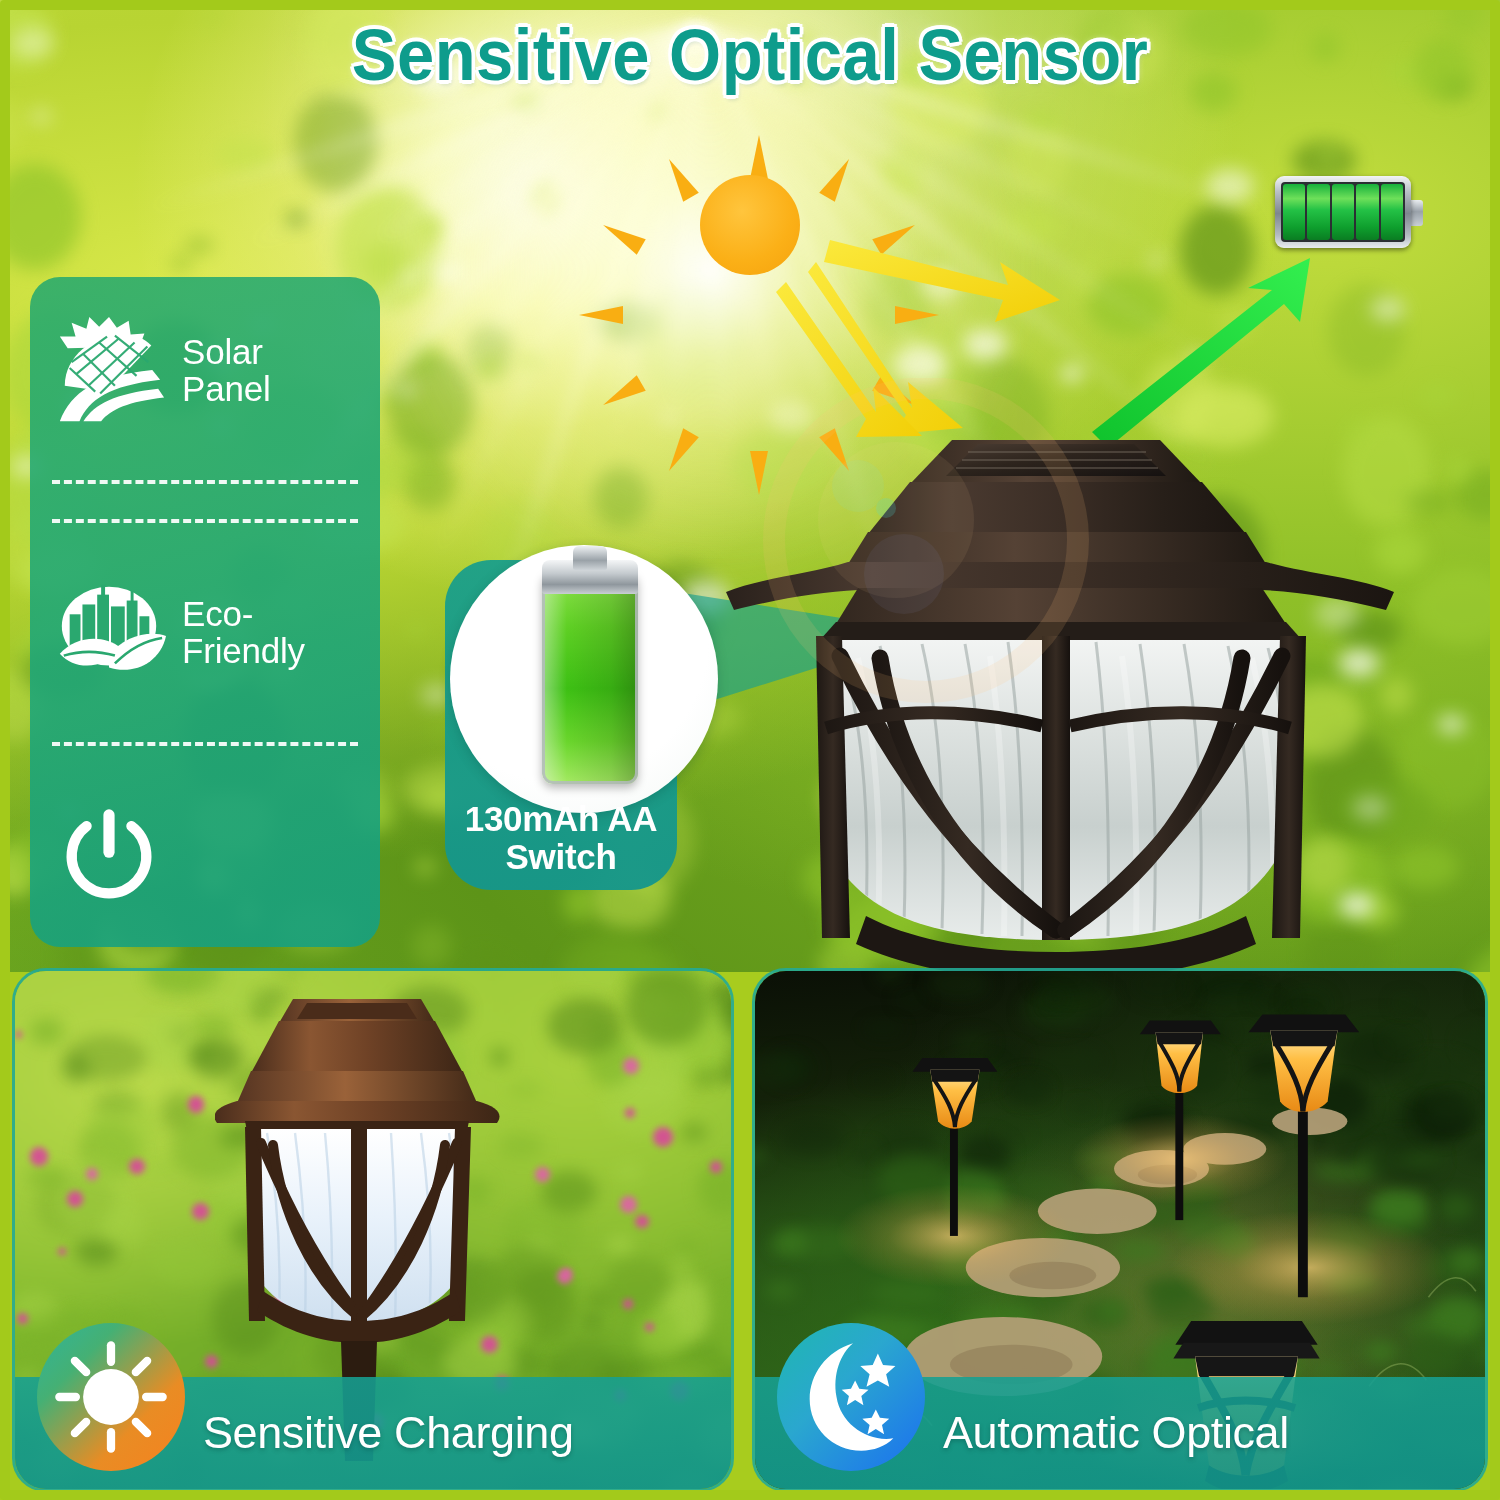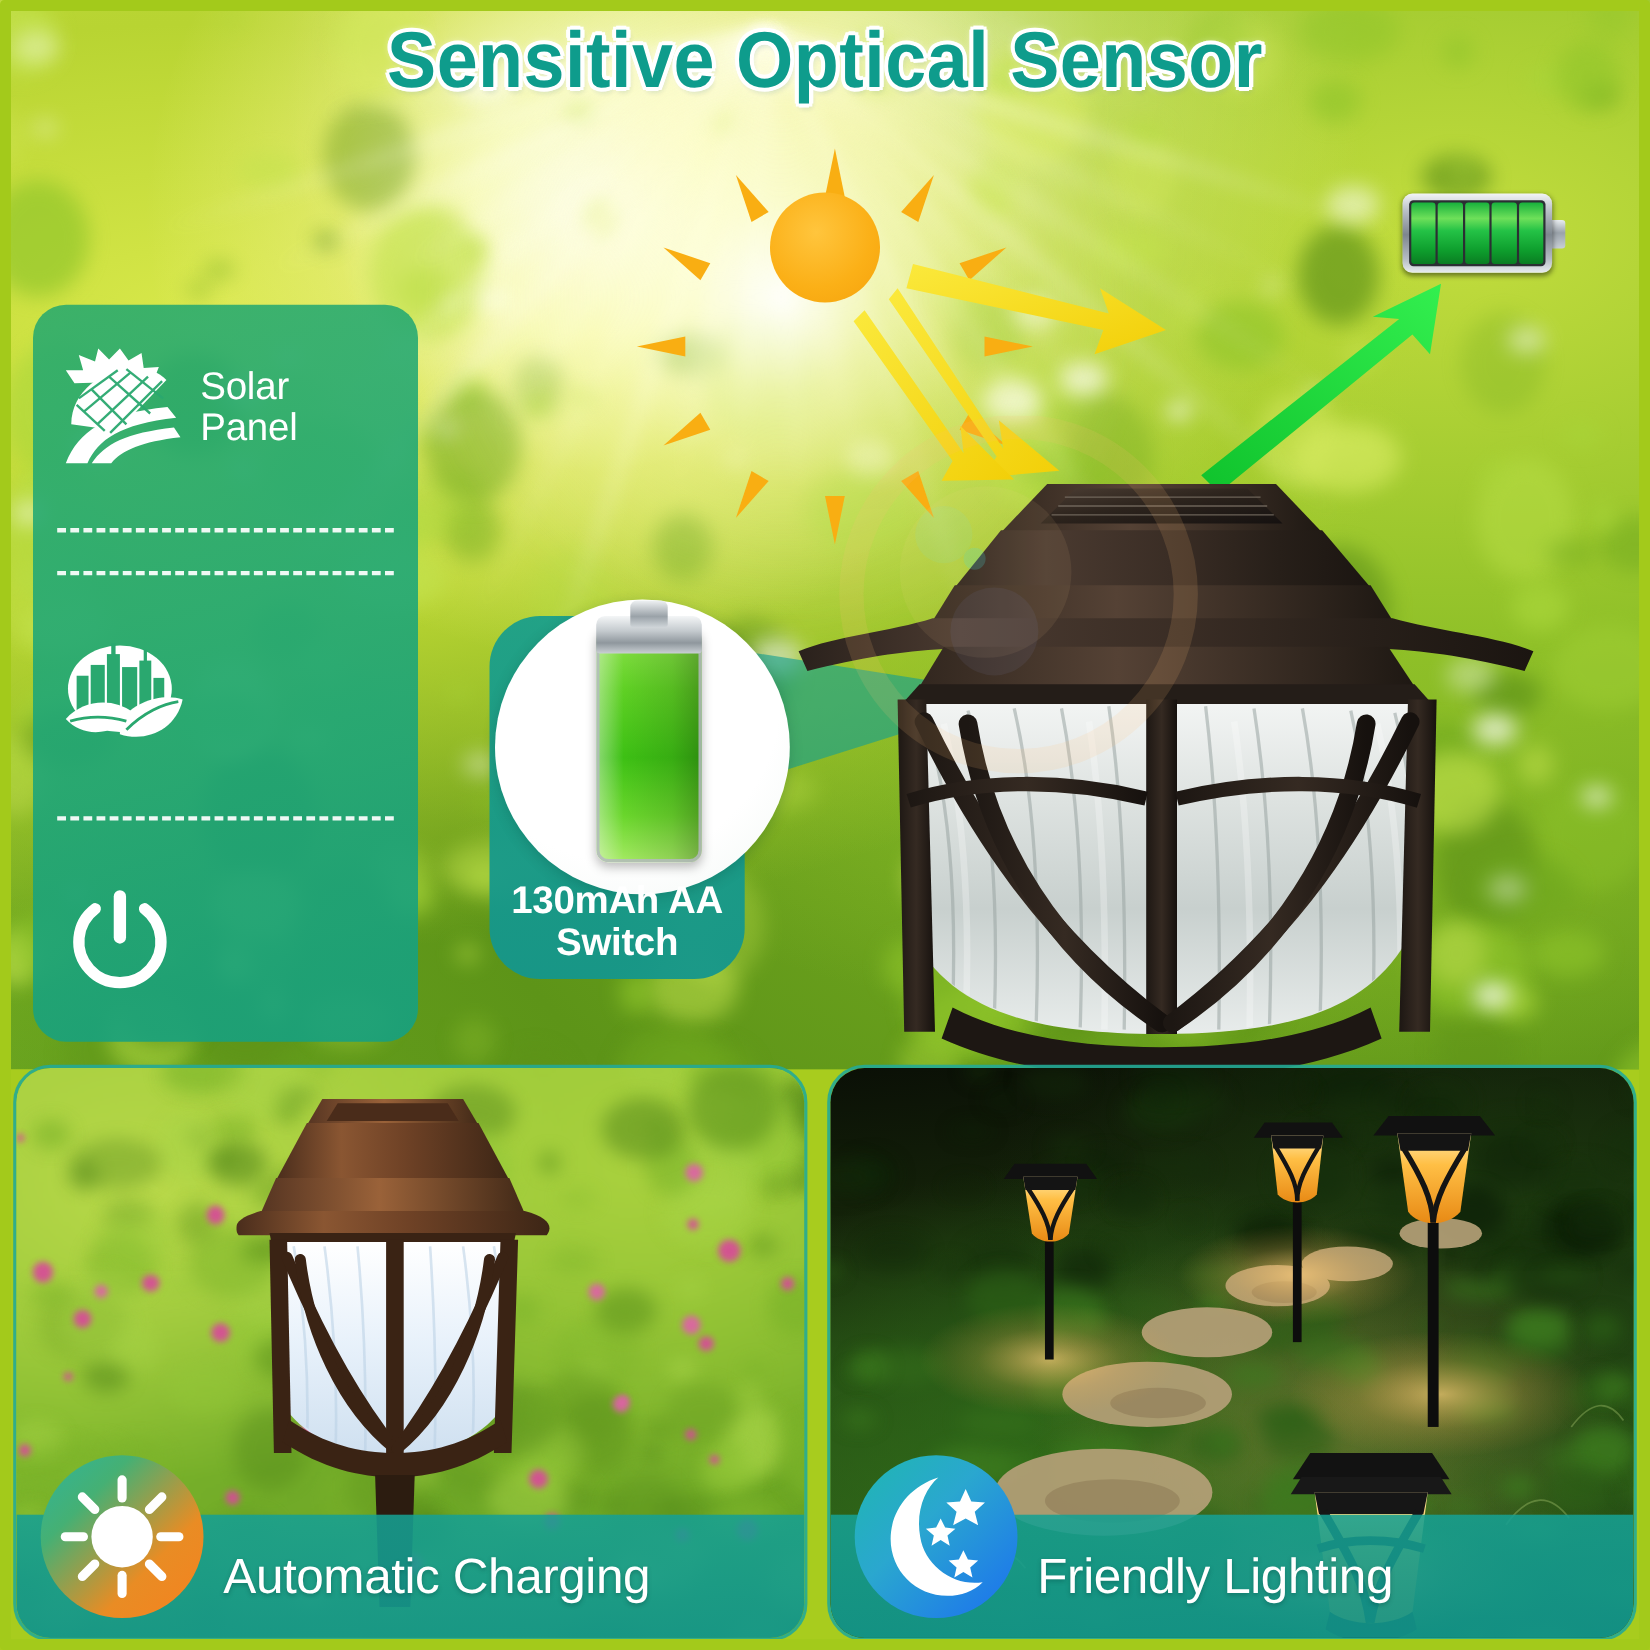--- a/index.html
+++ b/index.html
@@ -561,20 +561,21 @@
             <rect x="82" y="14" width="3" height="11"></rect>
           </g>
           <path fill="#ffffff" d="M10 78 C26 60 54 58 72 72 C56 94 26 96 10 78 Z"></path>
           <path fill="#ffffff" d="M60 80 C74 60 102 54 118 60 C112 88 84 100 60 92 Z"></path>
           <g stroke="#2aa86f" stroke-width="2.6" fill="none">
             <path d="M14 80 C34 74 52 76 66 80"></path>
             <path d="M66 88 C82 72 100 64 114 62"></path>
           </g>
         </svg>
       </div>
+      <div class="feat-label">Eco-<br>Friendly</div>
     </div>
 
     <div class="feat-sep"></div>
 
     <div class="feat-row">
       <div class="feat-icon">
         <svg viewBox="0 0 120 112" width="112" height="108">
           <path fill="none" stroke="#ffffff" stroke-width="11" stroke-linecap="round" d="M36 24 A40 40 0 1 0 84 24"></path>
           <rect x="54" y="6" width="12" height="52" rx="6" fill="#ffffff"></rect>
         </svg>
@@ -941,21 +942,21 @@
         <path d="M144 326 C96 288 66 220 58 154"></path>
         <path d="M242 152 C216 214 184 276 146 326"></path>
         <path d="M146 326 C192 288 222 220 230 154"></path>
       </g>
       <path d="M48 300 C80 322 112 330 144 330 C176 330 208 322 240 300 L246 320 C210 344 176 352 144 352 C112 352 78 344 42 320 Z" fill="#3a2314"></path>
 
       <path d="M126 350 L162 350 L158 470 L130 470 Z" fill="#2c1c10"></path>
     </svg>
 
     <div class="banner">
-      <div class="banner-text">Automatic Charging</div>
+      <div class="banner-text">Sensitive Charging</div>
     </div>
 
     <div class="badge-circle badge-day">
       <svg viewBox="0 0 120 120" width="124" height="124">
         <circle cx="60" cy="60" r="27" fill="#fff"></circle>
         <g stroke="#fff" stroke-width="8" stroke-linecap="round">
           <line x1="60" y1="10" x2="60" y2="26"></line>
           <line x1="60" y1="94" x2="60" y2="110"></line>
           <line x1="10" y1="60" x2="26" y2="60"></line>
           <line x1="94" y1="60" x2="110" y2="60"></line>
@@ -1223,21 +1224,21 @@
 
       <g stroke="rgba(180,210,120,.35)" stroke-width="1.6" fill="none">
         <path d="M40 430 C60 400 80 396 98 420"></path>
         <path d="M120 470 C140 440 160 436 178 460"></path>
         <path d="M620 420 C640 392 660 390 678 414"></path>
         <path d="M680 330 C698 306 714 304 728 324"></path>
       </g>
     </svg>
 
     <div class="banner">
-      <div class="banner-text">Friendly Lighting</div>
+      <div class="banner-text">Automatic Optical</div>
     </div>
 
     <div class="badge-circle badge-night">
       <svg viewBox="0 0 120 120" width="124" height="124">
         <path d="M62 8 C36 16 20 38 20 62 C20 90 42 112 70 112 C82 112 93 108 101 100 C76 104 50 86 46 60 C42 38 50 18 62 8 Z" fill="#fff"></path>
         <g fill="#fff">
           <path d="M86 18 l5 11 12 1 -9 8 3 12 -11 -6 -11 6 3 -12 -9 -8 12 -1 z"></path>
           <path d="M64 44 l4 8 9 1 -7 6 2 9 -8 -5 -8 5 2 -9 -7 -6 9 -1 z"></path>
           <path d="M84 72 l4 8 9 1 -7 6 2 9 -8 -5 -8 5 2 -9 -7 -6 9 -1 z"></path>
         </g>

